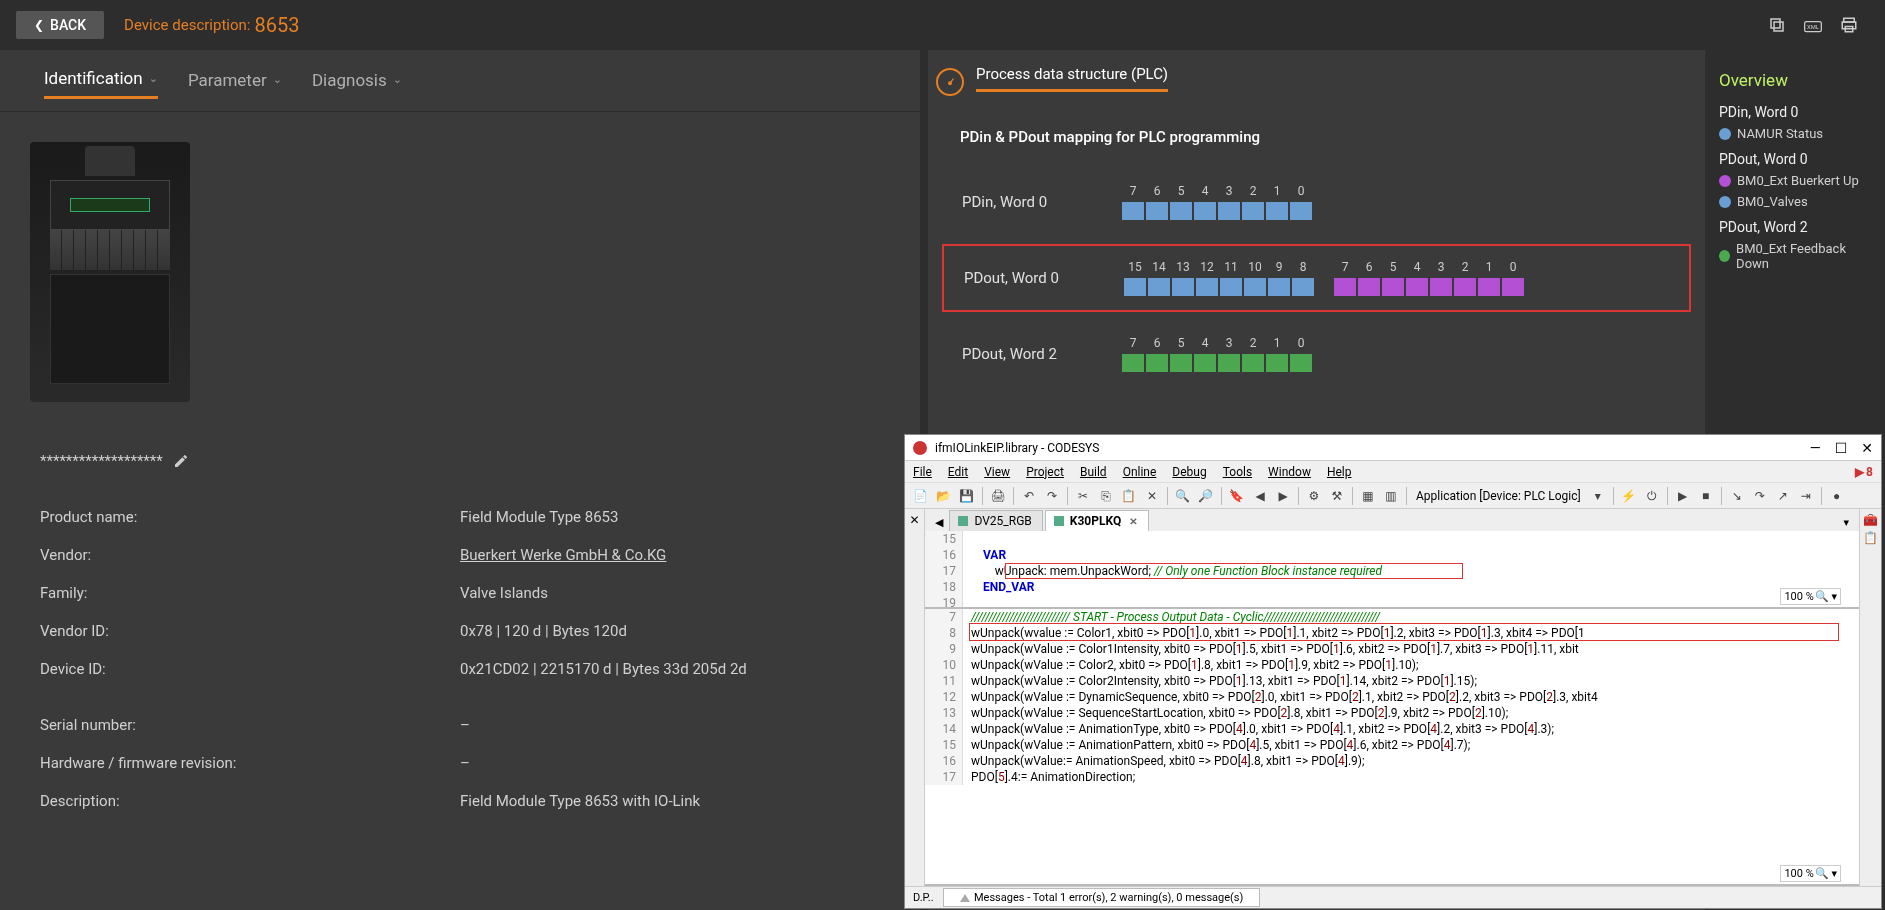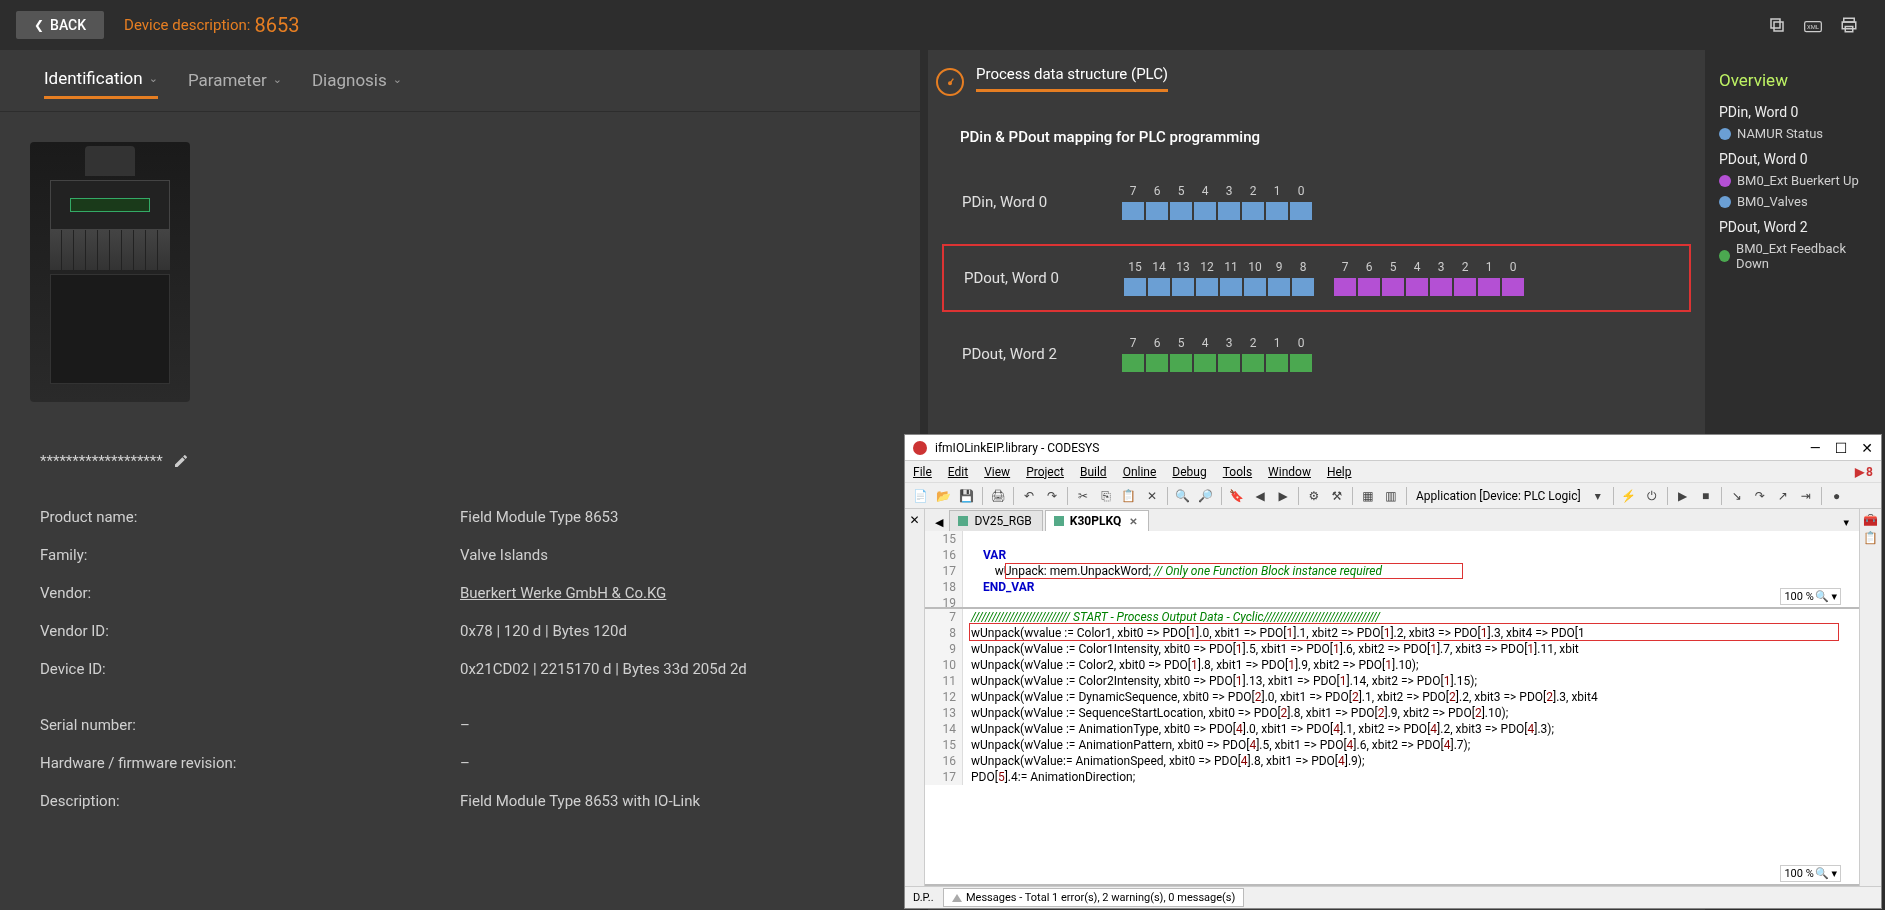--- a/index.html
+++ b/index.html
@@ -91,21 +91,21 @@
 .ln { width:38px; text-align:right; padding-right:6px; color:#888; background:#f4f4f4; border-right:1px solid #ddd; user-select:none; }
 .code { padding-left:8px; white-space:pre; }
 .kw { color:#0000c8; font-weight:bold; }
 .cmt { color:#008000; font-style:italic; }
 .sb { color:#800; } 
 .hl-red-box { position:absolute; border:1.5px solid #d33; pointer-events:none; }
 .zoom-ctl { position:absolute; right:18px; bottom:2px; display:flex; align-items:center; gap:2px; font-size:11px; background:#fff; padding:1px 3px; border:1px solid #ccc; }
 .cs-right-strip { width:22px; background:#eee; border-left:1px solid #ccc; display:flex; flex-direction:column; align-items:center; padding-top:4px; gap:4px; font-size:12px; }
 .cs-status { height:22px; background:#f0f0f0; border-top:1px solid #ccc; display:flex; align-items:center; padding:0 8px; font-size:11px; gap:6px; }
 .cs-status-left { width:24px; }
-.msg-panel { border:1px solid #bbb; background:#fff; padding:2px 8px; font-size:11px; display:flex; align-items:center; gap:4px; }
+.msg-panel { border:1px solid #bbb; background:#fff; padding:2px 16px; font-size:11px; display:flex; align-items:center; gap:4px; }
 .tri { width:0;height:0;border-left:5px solid transparent;border-right:5px solid transparent;border-bottom:8px solid #aaa; }
 </style>
 </head>
 <body>
 
 <div class="topbar">
   <button class="back-btn">
     <span class="back-chev">❮</span>
     <span>BACK</span>
   </button>
@@ -184,28 +184,28 @@
               </svg>
           </span>
         </div>
       </div>
       <div style="height:18px"></div>
       <div class="detail-row">
           <div class="detail-label">Product name:</div>
           <div class="detail-value">Field Module Type 8653</div>
         </div>
       <div class="detail-row">
-          <div class="detail-label">Family:</div>
-          <div class="detail-value">Valve Islands</div>
-        </div>
-      <div class="detail-row">
           <div class="detail-label">Vendor:</div>
           <div class="detail-value">
             <a href="#">Buerkert Werke GmbH &amp; Co.KG</a>
           </div>
+        </div>
+      <div class="detail-row">
+          <div class="detail-label">Family:</div>
+          <div class="detail-value">Valve Islands</div>
         </div>
       <div class="detail-row">
           <div class="detail-label">Vendor ID:</div>
           <div class="detail-value">0x78 | 120 d | Bytes 120d</div>
         </div>
       <div class="detail-row">
           <div class="detail-label">Device ID:</div>
           <div class="detail-value">0x21CD02 | 2215170 d | Bytes 33d 205d 2d</div>
         </div>
       <div style="height:18px"></div>

